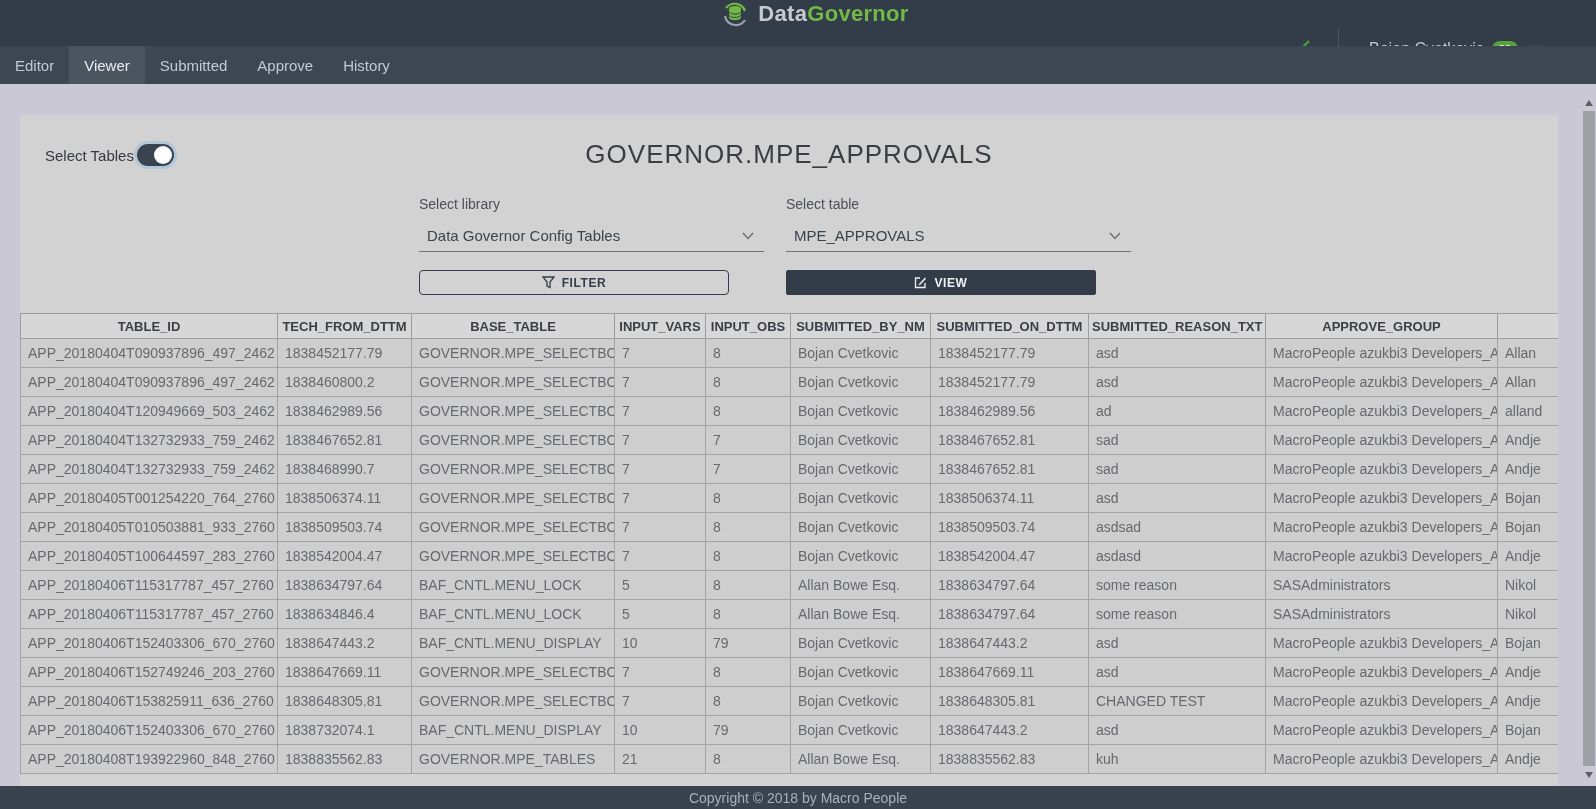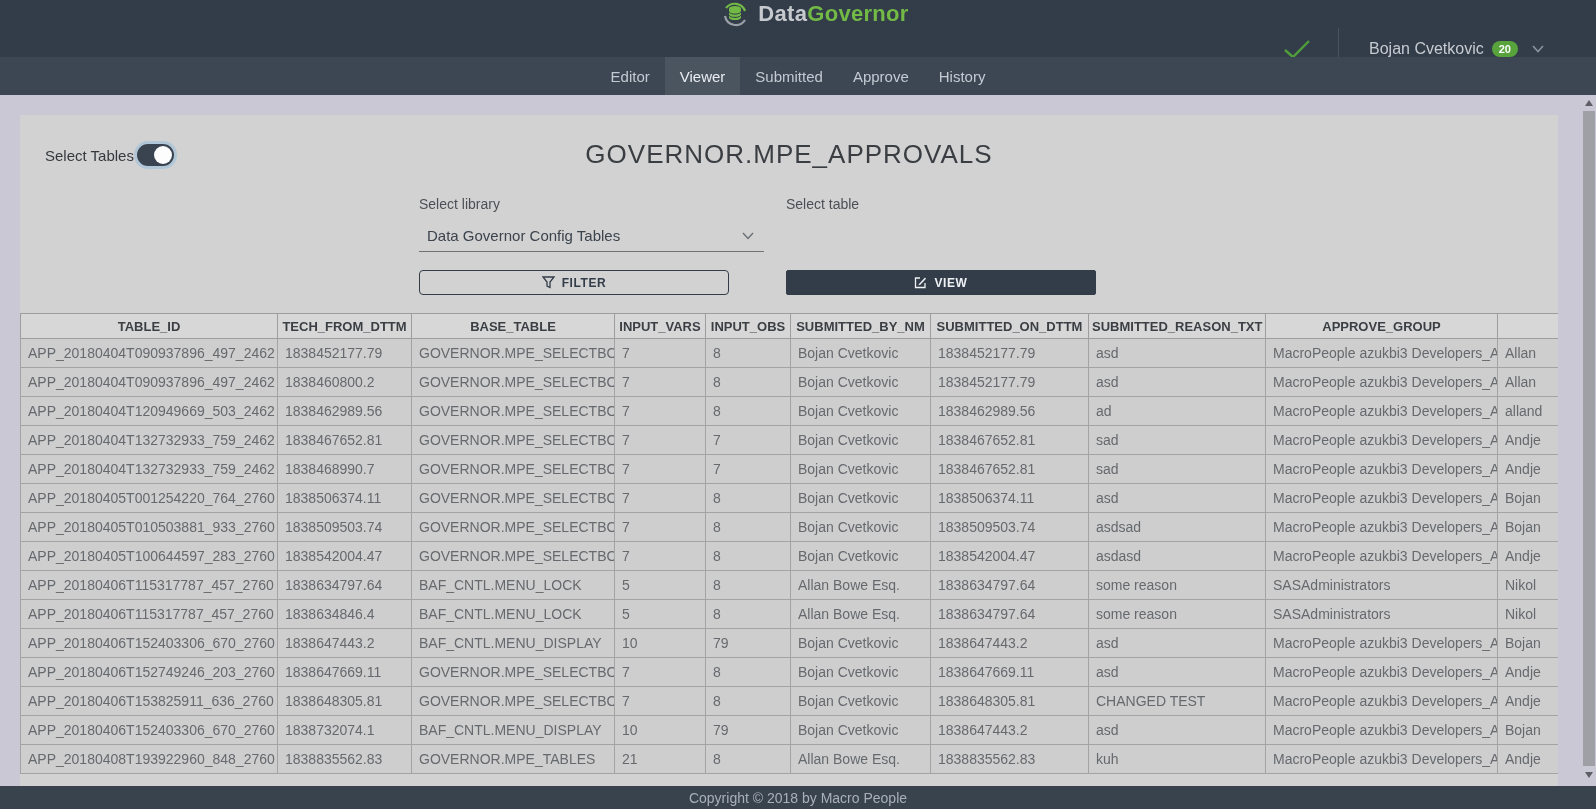--- a/index.html
+++ b/index.html
@@ -26,22 +26,22 @@
   .user-menu{ display:flex; align-items:center; cursor:pointer; }
   .user-name{ color:#c7cbd1; font-size:16px; }
   .user-badge{
     background:#58a33b; color:#fff; font-size:11px; font-weight:bold;
     border-radius:10px; padding:2px 7px; margin-left:8px;
   }
   .user-chevron{ margin-left:14px; width:12px; height:8px; }
 
   
   .nav-bar{
-    position:absolute; top:57px; left:0; width:1596px; height:38px;
-    background:#3d4754; display:flex; justify-content:center;
+    position:absolute; top:46px; left:0; width:1596px; height:38px;
+    background:#3d4754; display:flex; 
   }
   .nav-tab{
     color:#c3cad2; font-size:15px; padding:0 15px;
     display:flex; align-items:center; cursor:pointer;
   }
   .nav-tab.active{ background:#4b5560; color:#e9edf1; }
 
   
   .content-card{
     position:absolute; left:20px; top:115px; width:1538px; height:671px;
@@ -188,20 +188,26 @@
     <div class="select-box">
       <span class="select-value">Data Governor Config Tables</span>
       <svg class="select-chevron" viewBox="0 0 12 8">
         <polyline points="1,1 6,6.5 11,1" fill="none" stroke="#6a6f76" stroke-width="1.4"></polyline>
       </svg>
     </div>
   </div>
 
   <div class="select-group tbl">
     <div class="select-label">Select table</div>
+    <div class="select-box">
+      <span class="select-value">MPE_APPROVALS</span>
+      <svg class="select-chevron" viewBox="0 0 12 8">
+        <polyline points="1,1 6,6.5 11,1" fill="none" stroke="#6a6f76" stroke-width="1.4"></polyline>
+      </svg>
+    </div>
   </div>
 
   <div class="btn-row-btn filter-btn">
     <svg class="btn-icon" viewBox="0 0 13 13">
       <path d="M1 1 H12 L8 6 V11.5 L5 10 V6 Z" fill="none" stroke="#333d49" stroke-width="1.3"></path>
     </svg>
     <span>FILTER</span>
   </div>
 
   <div class="btn-row-btn view-btn">

